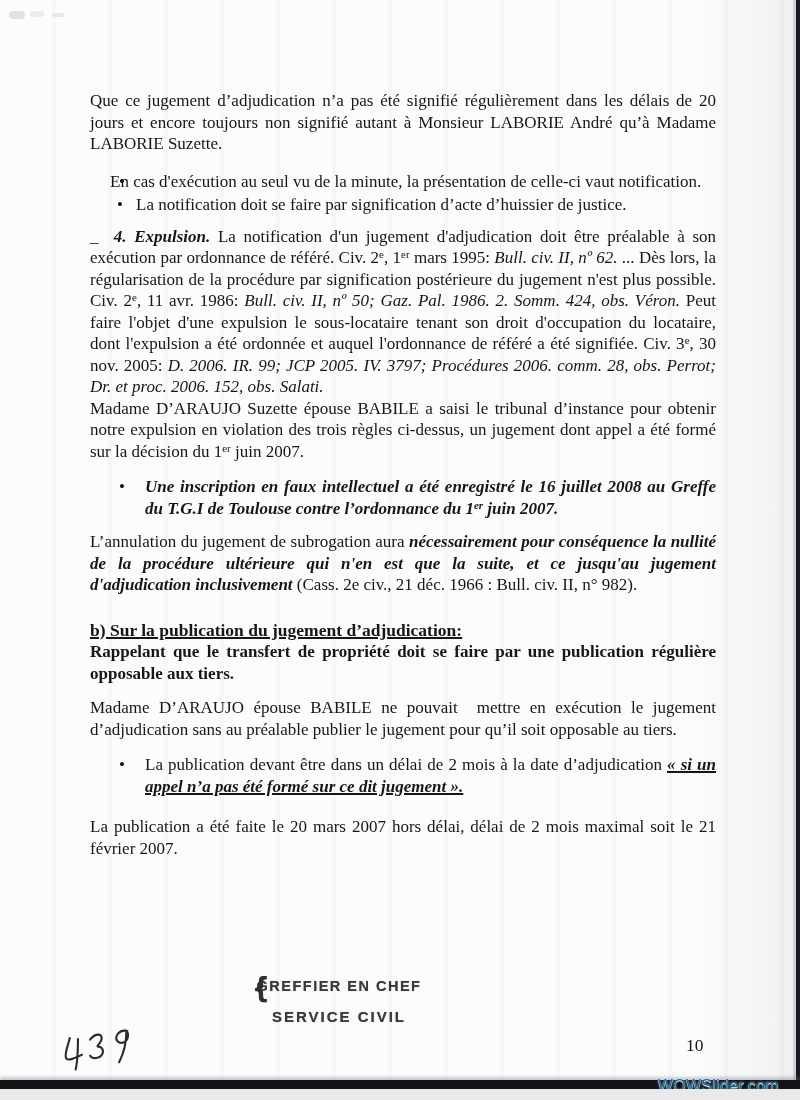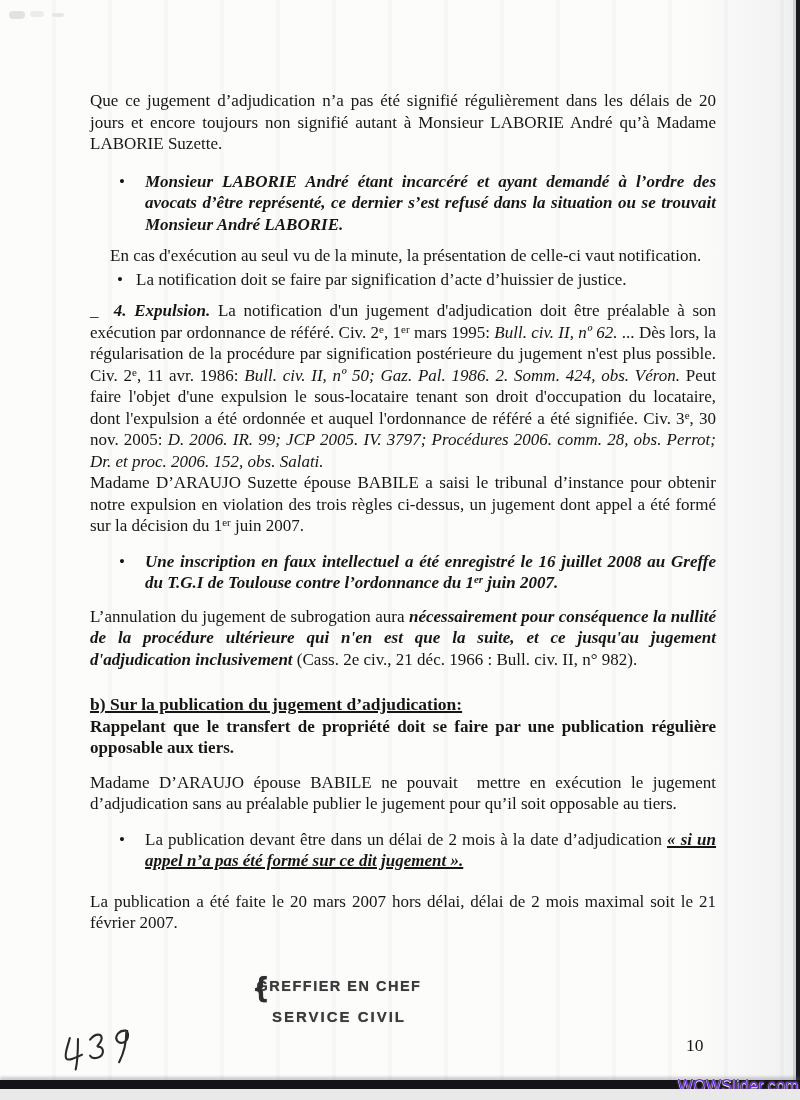--- a/index.html
+++ b/index.html
@@ -57,39 +57,38 @@
   .stamp-l2{font-size:17px;font-weight:700;letter-spacing:2.5px;margin-top:17px;}
   .stamp-l3{font-size:15px;font-weight:700;letter-spacing:2px;margin-top:14px;}
   .ink-mark{
     position:absolute;left:4px;top:-4px;font-size:25px;font-weight:700;color:#2e2e2e;
     font-family:"DejaVu Sans", sans-serif;transform:scaleY(1.15);
   }
 
   .handwritten{position:absolute;left:58px;top:1026px;z-index:5;transform:rotate(-7deg);}
   .page-number{position:absolute;left:686px;top:1035px;font-size:17.5px;z-index:2;}
   .watermark{
-    position:absolute;right:1px;top:1077px;z-index:6;
-    font-family:"Liberation Sans", sans-serif;font-size:16px;color:#6d28d9;letter-spacing:.3px;
+    position:absolute;right:21px;top:1077px;z-index:6;
+    font-family:"Liberation Sans", sans-serif;font-size:16px;color:#0369a1;letter-spacing:.3px;
     text-shadow:0 1px 0 #fff, 0 0 2px rgba(255,255,255,.9);
   }
 </style>
 </head>
 <body>
 
 <div class="page">
   <div class="scan-artifacts"></div>
   <div class="corner-smudge"></div>
 
   <div class="content">
 
     <p class="p"><span>Que ce jugement d’adjudication n’a pas été signifié régulièrement dans les délais de 20 jours et encore toujours non signifié autant à Monsieur LABORIE André qu’à Madame LABORIE Suzette.</span></p>
 
     <div class="bullet" style="margin-top:16px">
       <span class="marker">•</span>
-      <span class="bi">Monsieur LABORIE André étant incarcéré et ayant demandé à l’ordre des avocats d’être représenté, ce dernier s’est refusé dans la situation ou se trouvait Monsieur André LABORIE.</span>
     </div>
 
 
     <p class="p indent1" style="margin-top:10px"><span>En cas d'exécution au seul vu de la minute, la présentation de celle-ci vaut notification.</span></p>
 
     <div class="bullet-sm" style="margin-top:2px">
       <span class="marker">•</span>
       <span>La notification doit se faire par signification d’acte d’huissier de justice.</span>
     </div>
 

